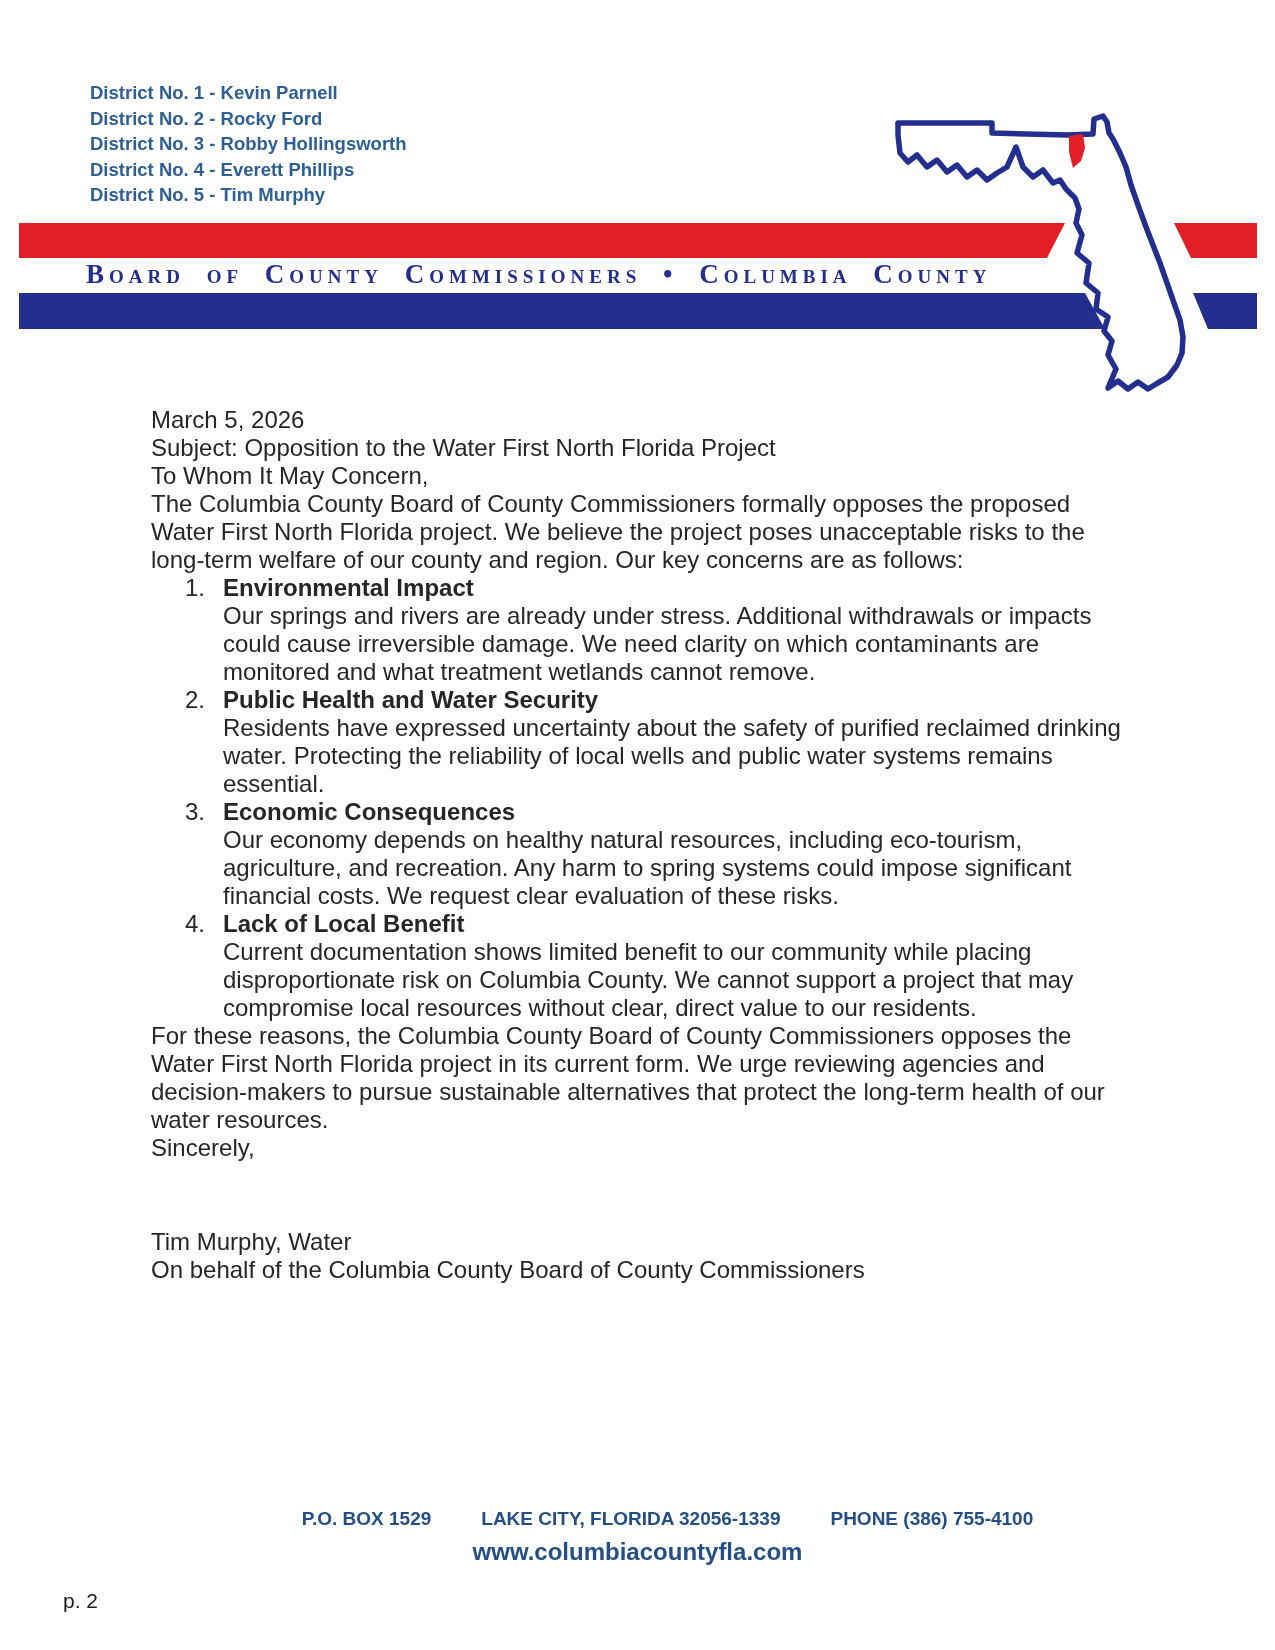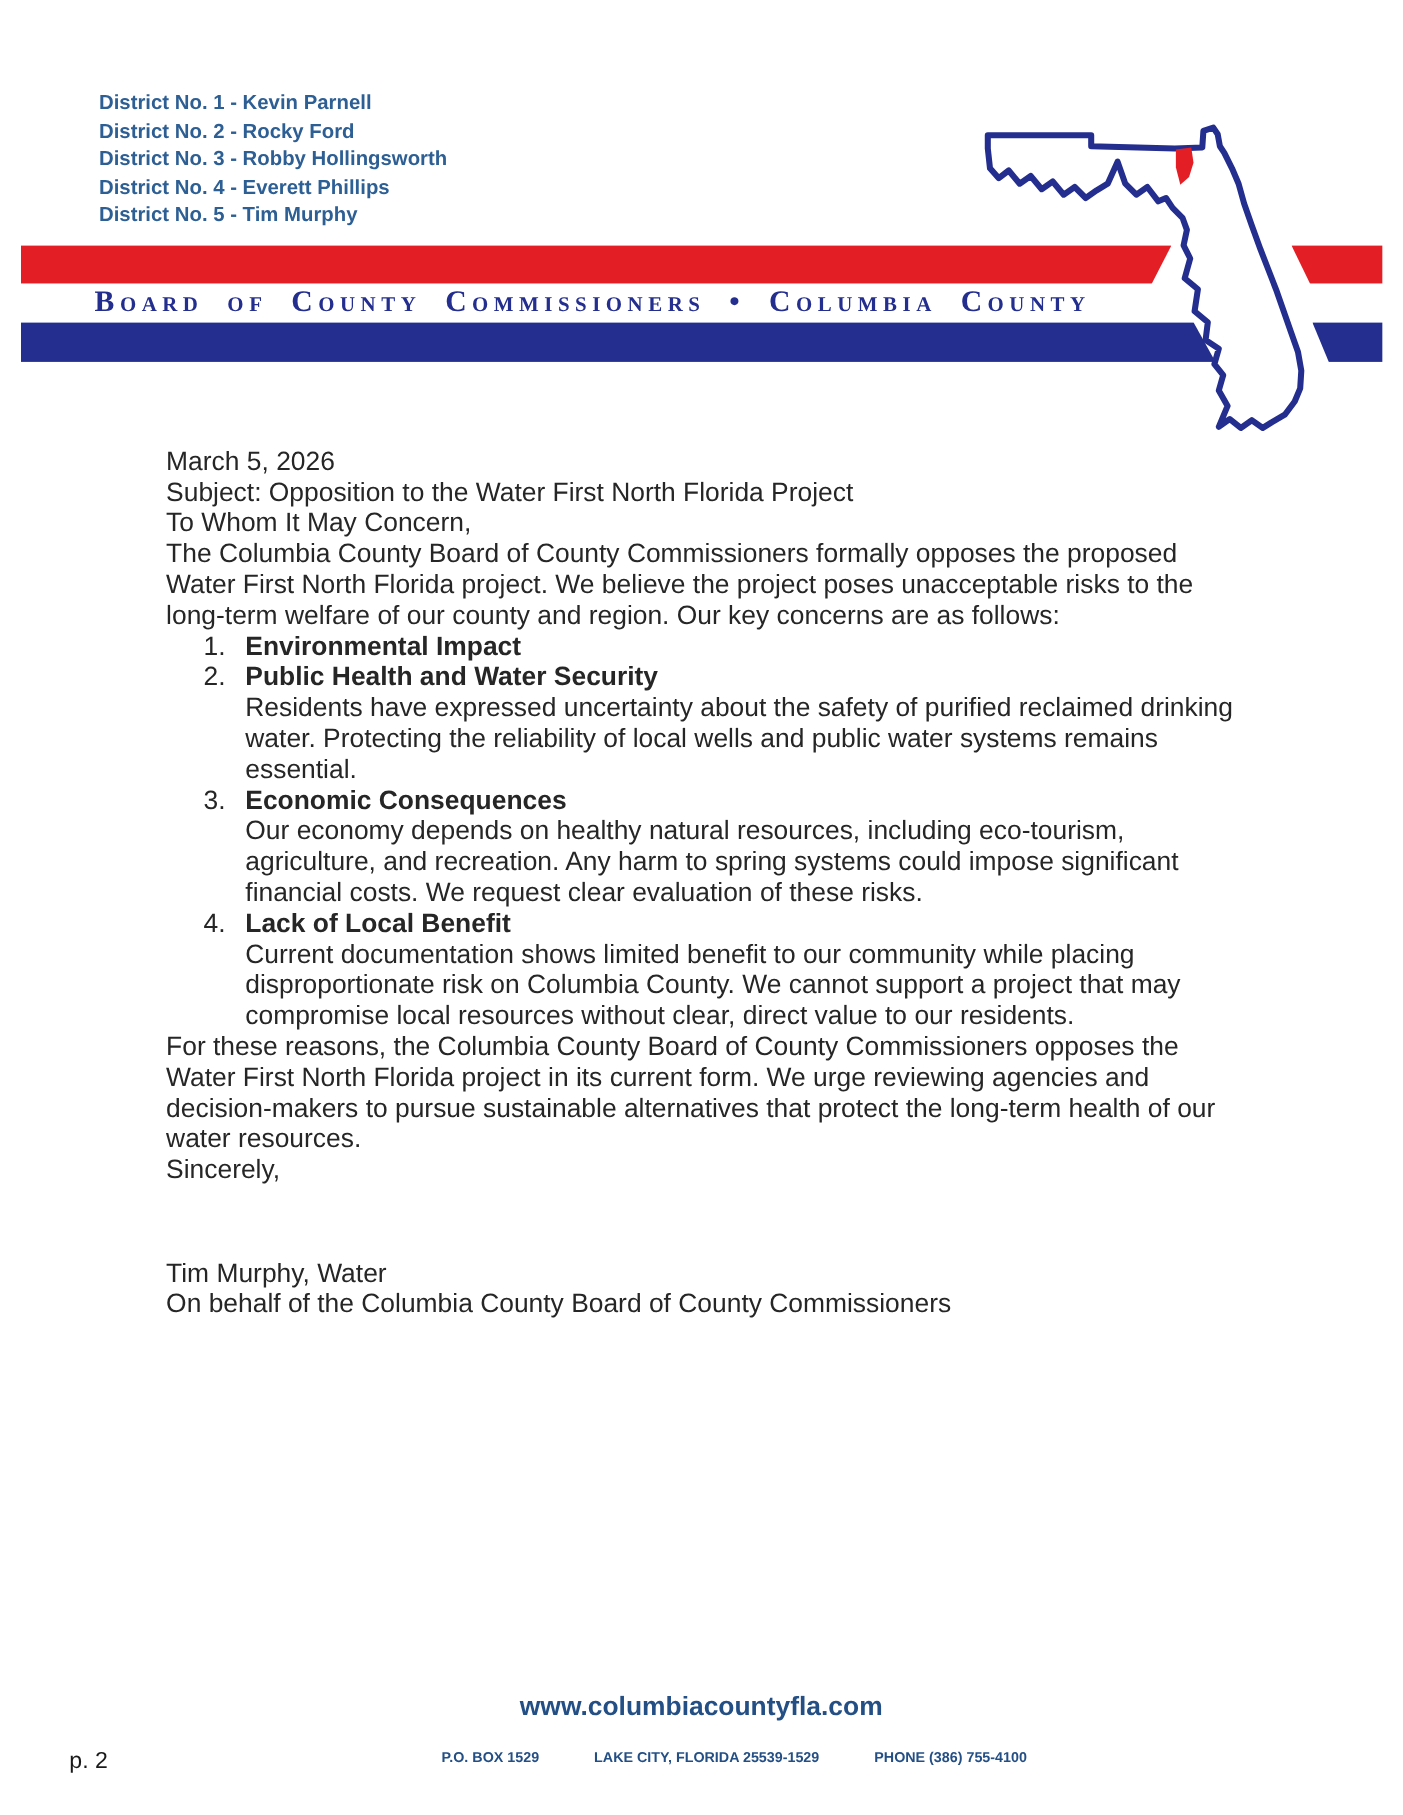--- a/index.html
+++ b/index.html
@@ -40,23 +40,23 @@
   .subject{margin-bottom:29px;}
   .list-item{position:relative;padding-left:72px;}
   .list-item .num{position:absolute;left:34px;top:0;}
   .list-item .item-title{font-weight:700;}
   .sincerely{margin-top:28px;}
   .signature{margin-top:66px;}
 
   
   .website{position:absolute;left:0;top:1538px;width:100%;text-align:center;
            color:#234f85;font-weight:600;font-size:24px;}
-  .address-line{position:absolute;left:0;top:1590px;width:100%;
+  .address-line{position:absolute;left:0;top:1508px;width:100%;
                 display:flex;justify-content:center;gap:50px;
-                color:#234f85;font-weight:600;font-size:13px;
+                color:#234f85;font-weight:600;font-size:19px;
                 padding-left:60px;box-sizing:border-box;}
   .page-num{position:absolute;left:63px;top:1589px;font-size:21px;color:#1a1a1a;}
 </style>
 </head>
 <body>
 
 <div class="districts">
   <div>District No. 1 - Kevin Parnell</div>
   <div>District No. 2 - Rocky Ford</div>
   <div>District No. 3 - Robby Hollingsworth</div>
@@ -89,20 +89,21 @@
 
 
   <p class="subject">Subject: Opposition to the Water First North Florida Project</p>
 
   <p>To Whom It May Concern,</p>
   <p>The Columbia County Board of County Commissioners formally opposes the proposed Water First North Florida project. We believe the project poses unacceptable risks to the long-term welfare of our county and region. Our key concerns are as follows:</p>
 
   <div class="list-item">
     <span class="num">1.</span>
     <div class="item-title">Environmental Impact</div>
+    <div>Our springs and rivers are already under stress. Additional withdrawals or impacts could cause irreversible damage. We need clarity on which contaminants are monitored and what treatment wetlands cannot remove.</div>
   </div>
 
   <div class="list-item">
     <span class="num">2.</span>
     <div class="item-title">Public Health and Water Security</div>
     <div>Residents have expressed uncertainty about the safety of purified reclaimed drinking water. Protecting the reliability of local wells and public water systems remains essential.</div>
   </div>
 
   <div class="list-item">
     <span class="num">3.</span>
@@ -123,17 +124,17 @@
   <div class="signature">
     <p>Tim Murphy, Water</p>
     <p>On behalf of the Columbia County Board of County Commissioners</p>
   </div>
 </div>
 
 <div class="website">www.columbiacountyfla.com</div>
 
 <div class="address-line">
   <span>P.O. BOX 1529</span>
-  <span>LAKE CITY, FLORIDA 25539-1529</span>
+  <span>LAKE CITY, FLORIDA 32056-1339</span>
   <span>PHONE (386) 755-4100</span>
 </div>
 
 <div class="page-num">p. 2</div>
 
 </body></html>

